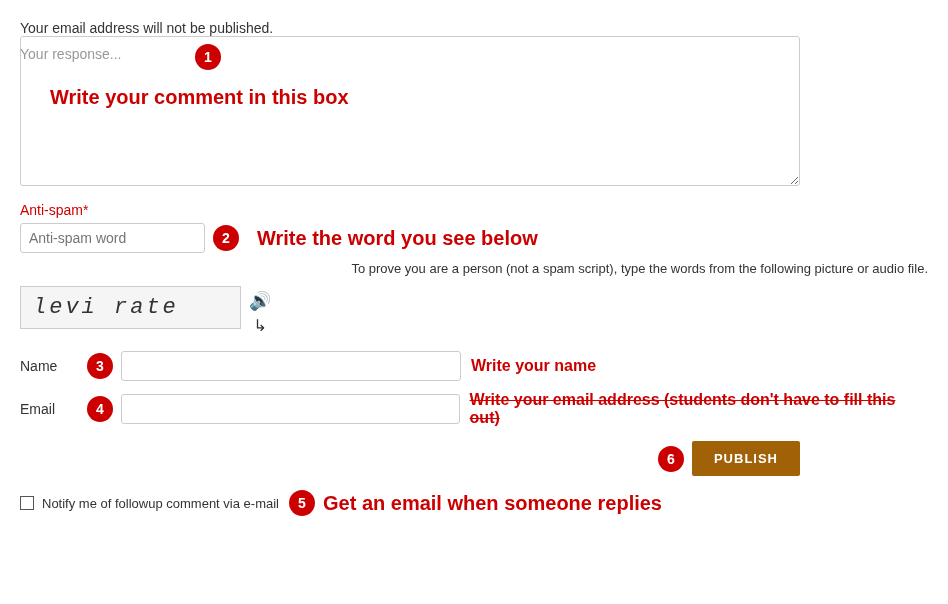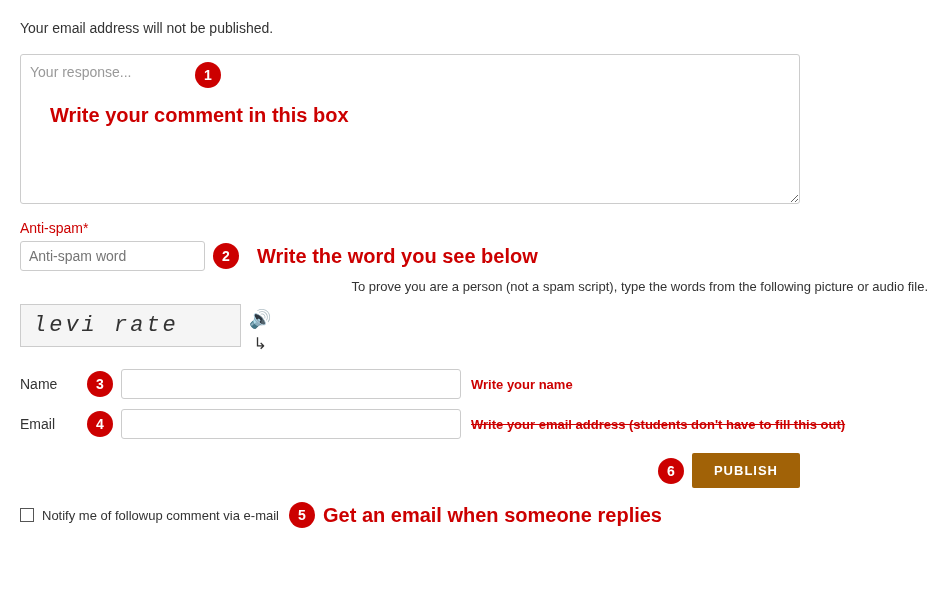--- a/index.html
+++ b/index.html
@@ -7,21 +7,20 @@
       font-family: Arial, sans-serif;
       font-size: 14px;
       background: #fff;
       color: #333;
       padding: 20px 20px;
     }
 
     .email-notice {
       font-size: 14px;
       color: #333;
-      margin-bottom: 18px;
     }
 
     .comment-textarea {
       width: 780px;
       height: 150px;
       border: 1px solid #ccc;
       border-radius: 3px;
       padding: 10px;
       font-size: 14px;
       color: #999;
@@ -200,21 +199,21 @@
       border-radius: 50%;
       background: #cc0000;
       color: #fff;
       font-weight: bold;
       font-size: 14px;
       margin-right: 8px;
       flex-shrink: 0;
     }
 
     .field-instruction {
-      font-size: 13px;
+      font-size: 16px;
       font-weight: bold;
       color: #cc0000;
       margin-left: 10px;
     }
 
     .field-instruction.strikethrough {
       text-decoration: line-through;
     }
 
     .publish-row {
@@ -294,21 +293,21 @@
 
     .notify-instruction {
       font-size: 20px;
       font-weight: bold;
       color: #cc0000;
     }
 
     .textarea-placeholder {
       position: absolute;
       top: 10px;
-      left: 10px;
+      left: 0;
       font-size: 14px;
       color: #999;
       pointer-events: none;
     }
   </style>
 </head>
 <body>
 
 <p class="email-notice">Your email address will not be published.</p>
 

